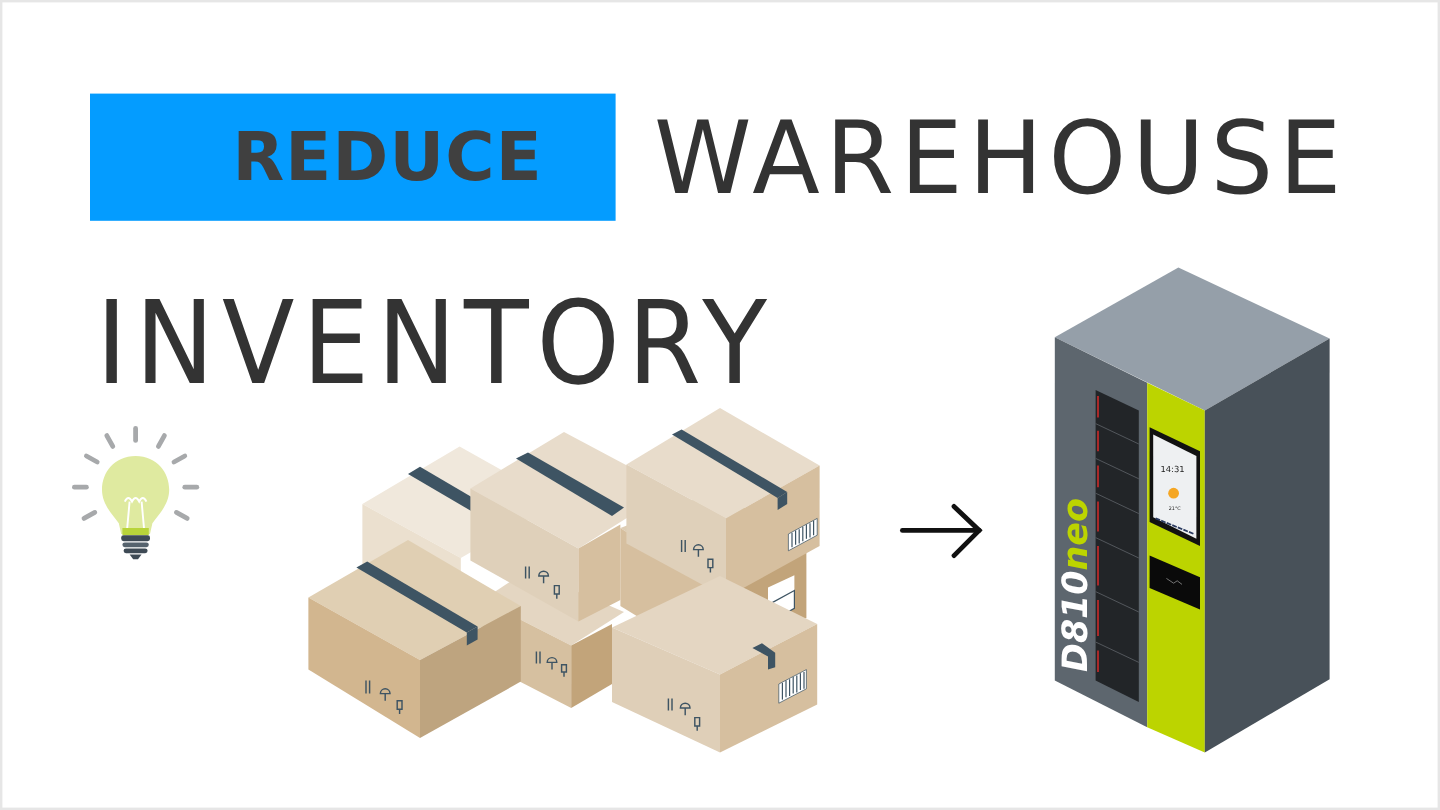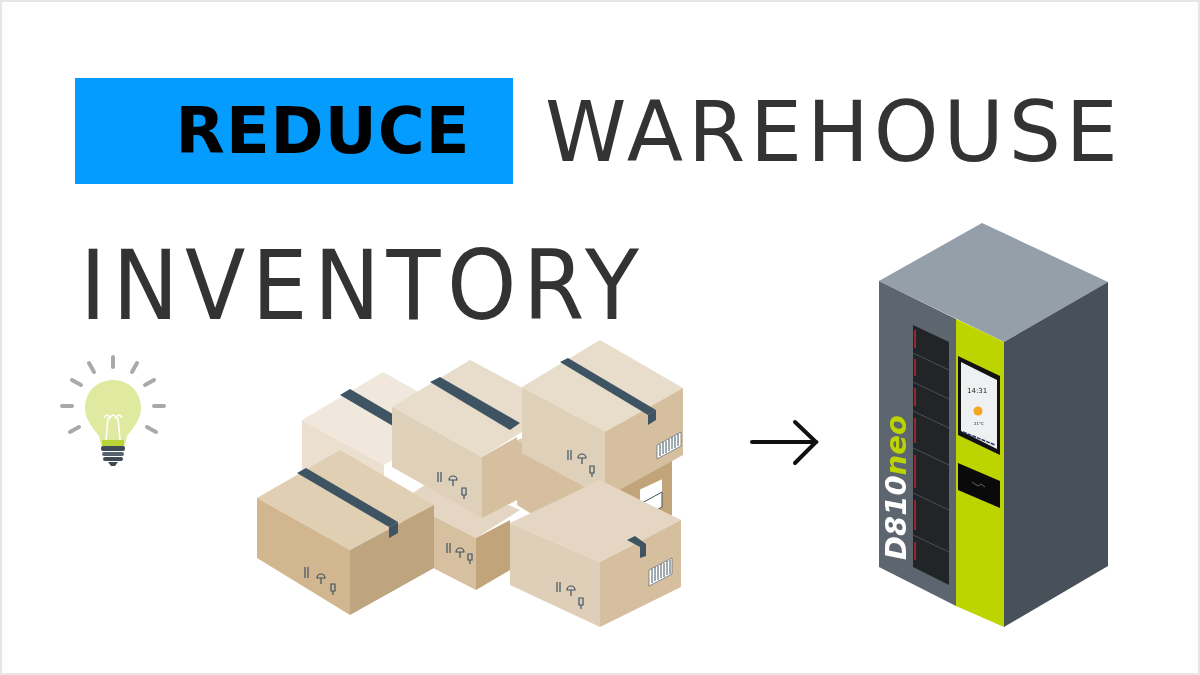--- a/index.html
+++ b/index.html
@@ -12,21 +12,21 @@
       position: absolute; left: 0; top: 0; width: 1200px; height: 675px;
       box-sizing: border-box; border: 2px solid #e6e6e6; background: #ffffff;
     }
     .highlight-box {
       position: absolute; left: 75px; top: 78px; width: 438px; height: 106px;
       background: #049cff;
     }
     .highlight-text {
       position: absolute; left: 0; top: 0; width: 496px; height: 106px;
       display: flex; align-items: center; justify-content: center;
-      color: #000000; font-weight: bold; font-size: 64px; letter-spacing: 1px;
+      color: #404040; font-weight: bold; font-size: 56px; letter-spacing: 1px;
       font-family: "DejaVu Sans", "Liberation Sans", sans-serif;
     }
     .title-word {
       position: absolute; color: #333333; font-size: 84px; font-weight: normal;
       font-family: "DejaVu Sans", "Liberation Sans", sans-serif;
       white-space: nowrap; line-height: 1;
     }
     #title-warehouse { left: 545px; top: 90px; letter-spacing: 5px; transform: scaleX(0.98); transform-origin: left top; }
     #title-inventory { left: 80px; top: 238px; font-size: 96px; letter-spacing: 7px; transform: scaleX(0.92); transform-origin: left top; }
     svg.art { position: absolute; left: 0; top: 0; width: 1200px; height: 675px; pointer-events: none; }

